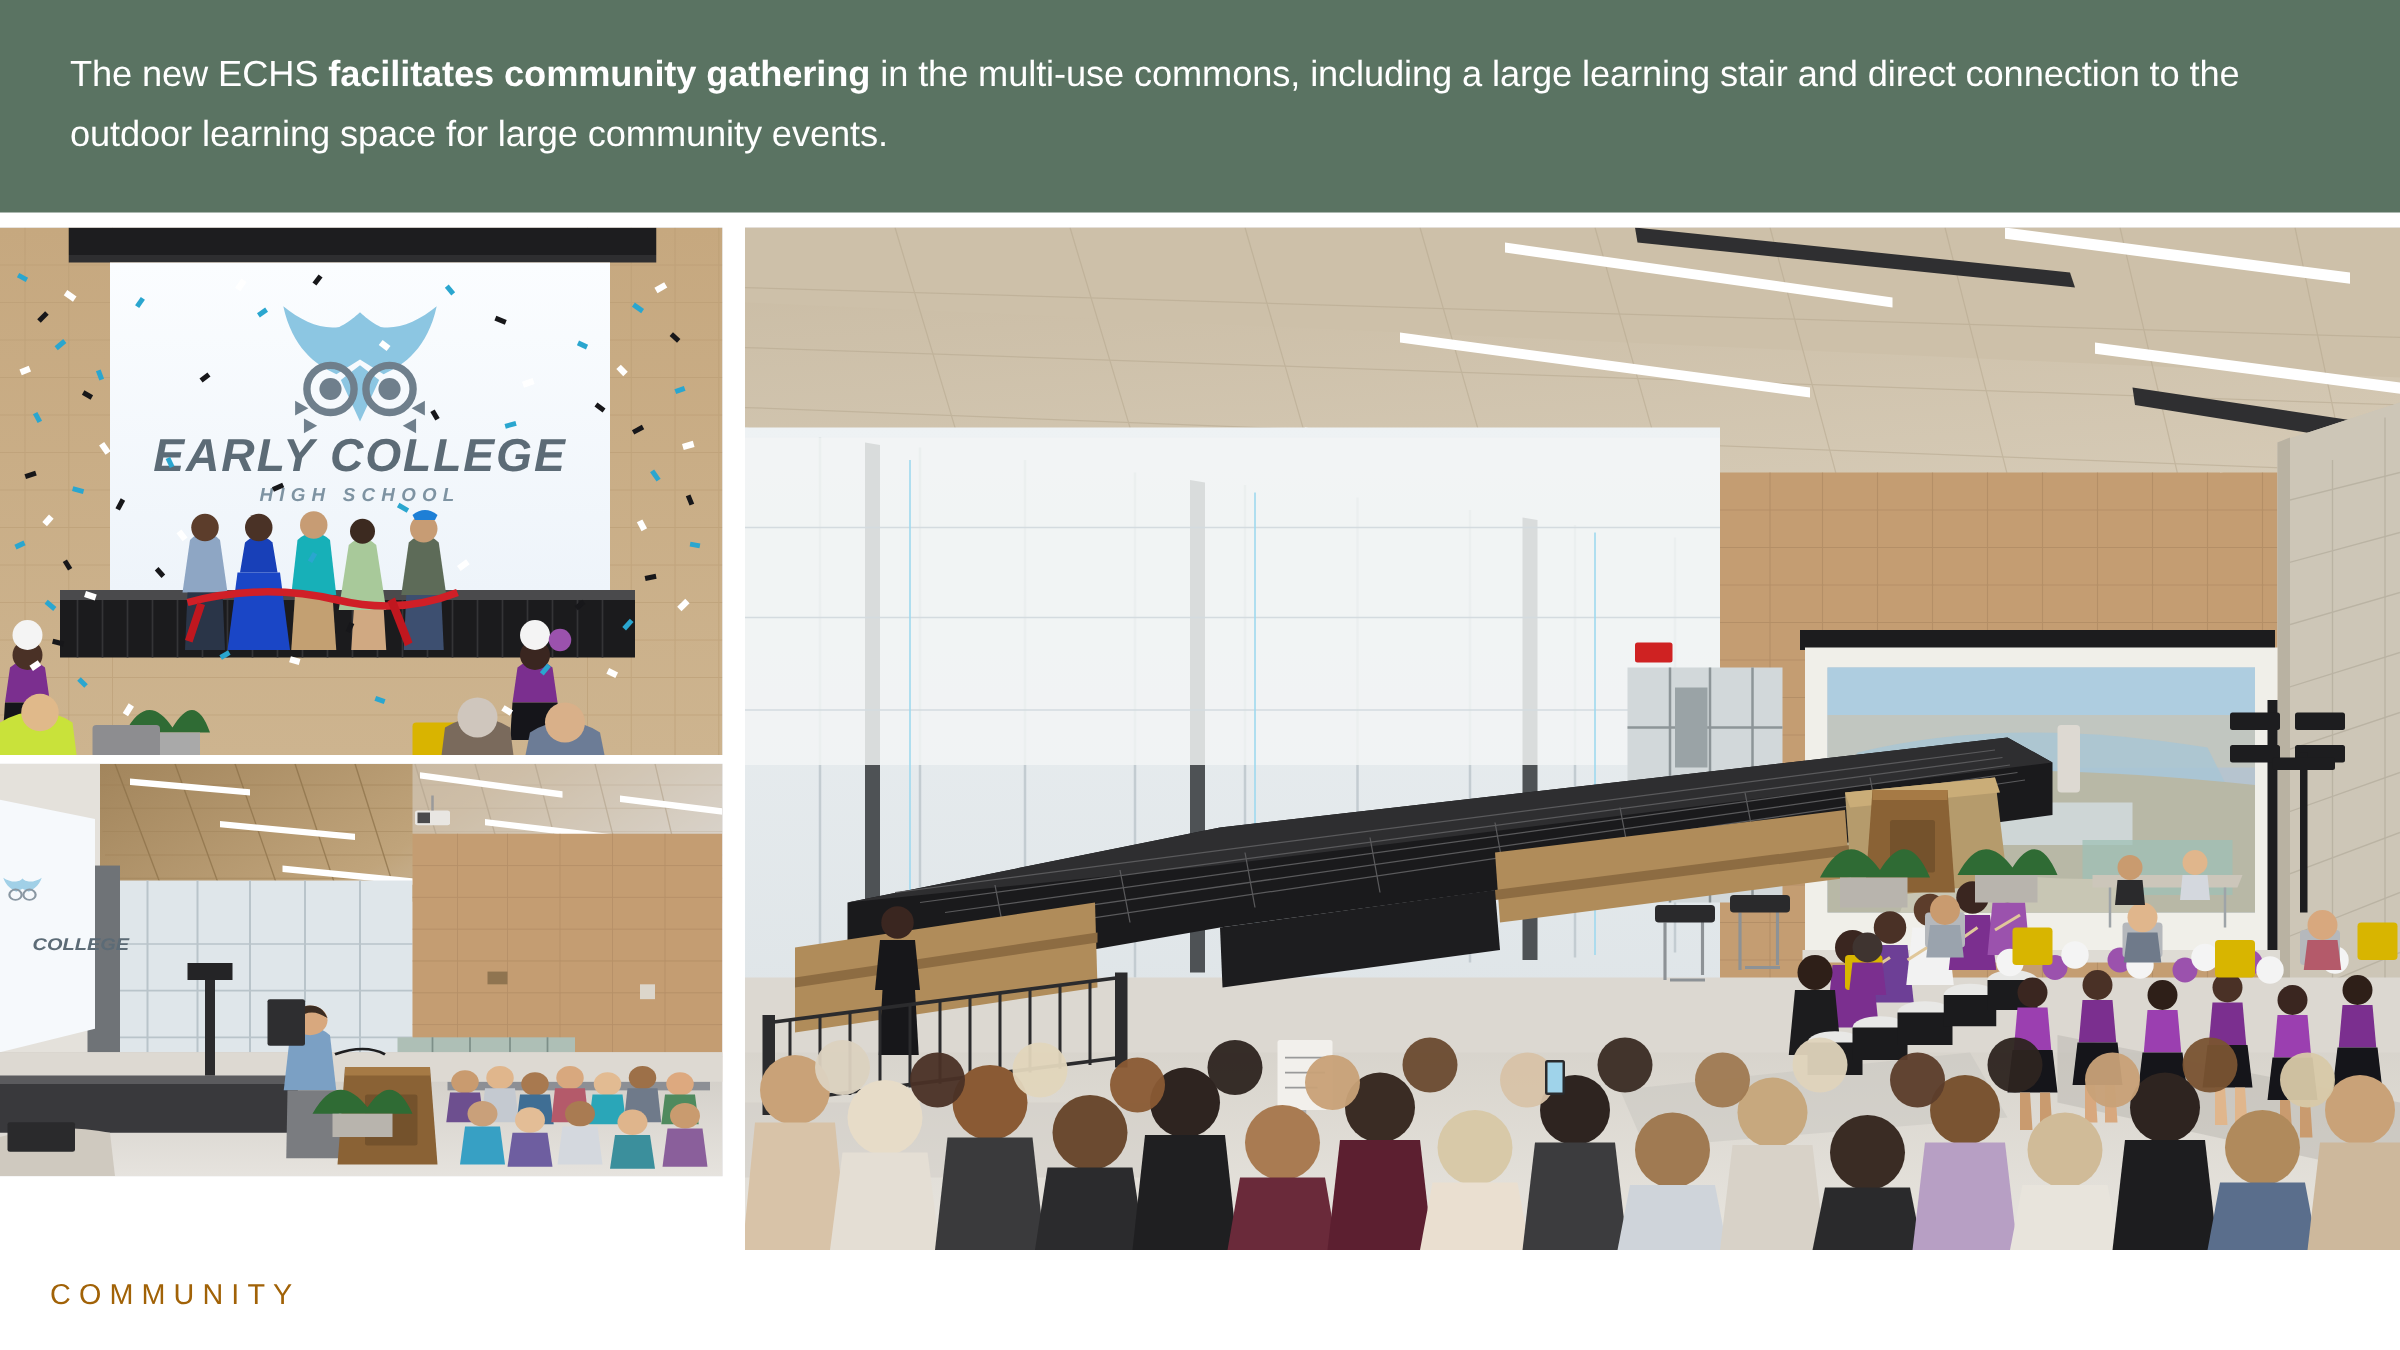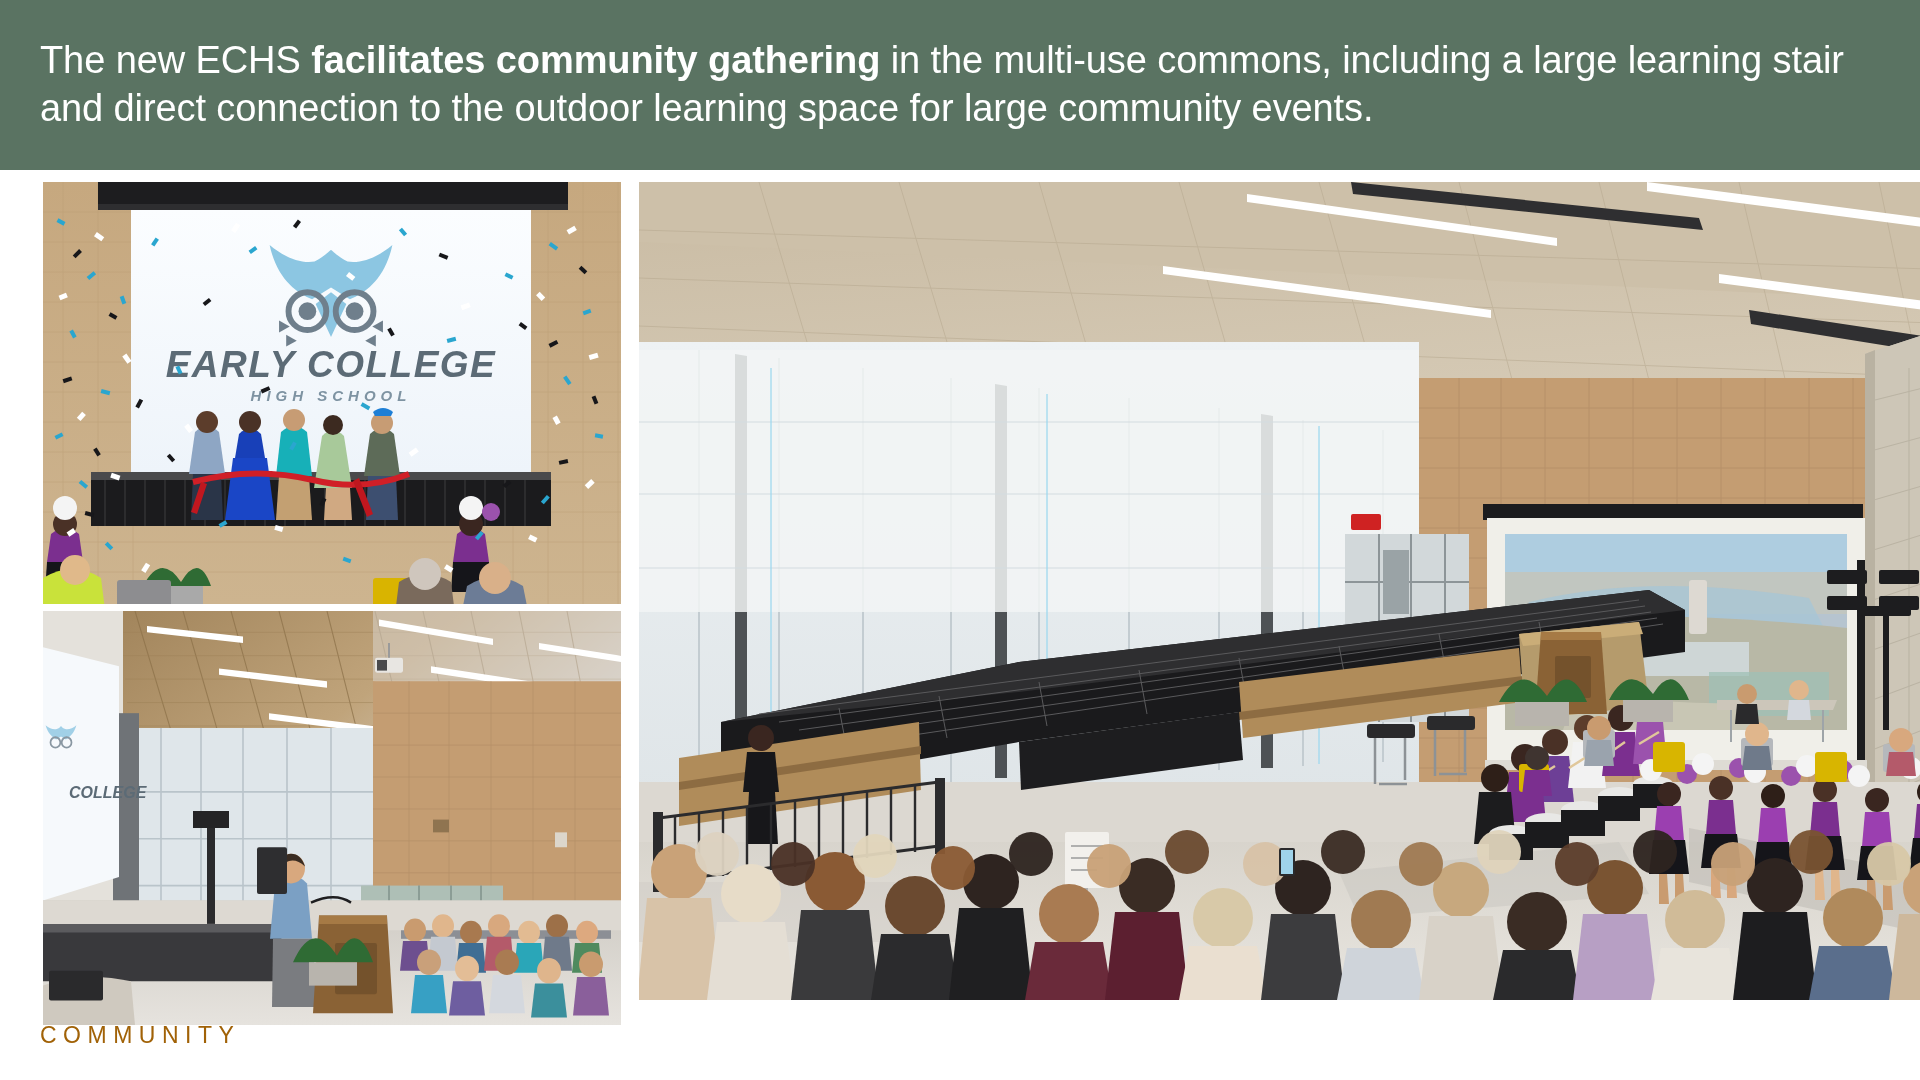--- a/index.html
+++ b/index.html
@@ -5,34 +5,34 @@
   * { margin:0; padding:0; box-sizing:border-box; }
   html,body { width:1920px; height:1080px; background:#ffffff; overflow:hidden; }
   body { font-family:"Liberation Sans", sans-serif; }
 
   
   #header-band{
     position:absolute; left:0; top:0; width:1920px; height:170px;
     background:#5a7362;
   }
   #header-caption{
-    position:absolute; left:40px; top:36px; width:1840px;
-    color:#ffffff; font-size:38px; line-height:48px; font-weight:400;
+    position:absolute; left:56px; top:36px; width:1840px;
+    color:#ffffff; font-size:29px; line-height:48px; font-weight:400;
     letter-spacing:-0.1px;
   }
   #header-caption b{ font-weight:700; }
 
   
   #photo-grid{ position:absolute; left:0; top:182px; width:1920px; height:818px; }
 
-  .photo{ position:absolute; overflow:hidden; background:#d9d9d9;margin-left:43px; }
+  .photo{ position:absolute; overflow:hidden; background:#d9d9d9; }
   .photo svg{ display:block; width:100%; height:100%; }
 
   #photo-ribbon{ left:0; top:0; width:578px; height:422px; }
-  #photo-assembly{ left:0; top:429px; width:578px; height:414px; }
+  #photo-assembly{ left:0; top:429px; width:578px; height:330px; }
   #photo-commons{ left:596px; top:0; width:1324px; height:818px; }
 
   
   #footer-label{
     position:absolute; left:40px; top:1022px;
     font-size:23px; letter-spacing:6.5px; color:#a16207; font-weight:400;
   }
 </style>
 </head>
 <body>

